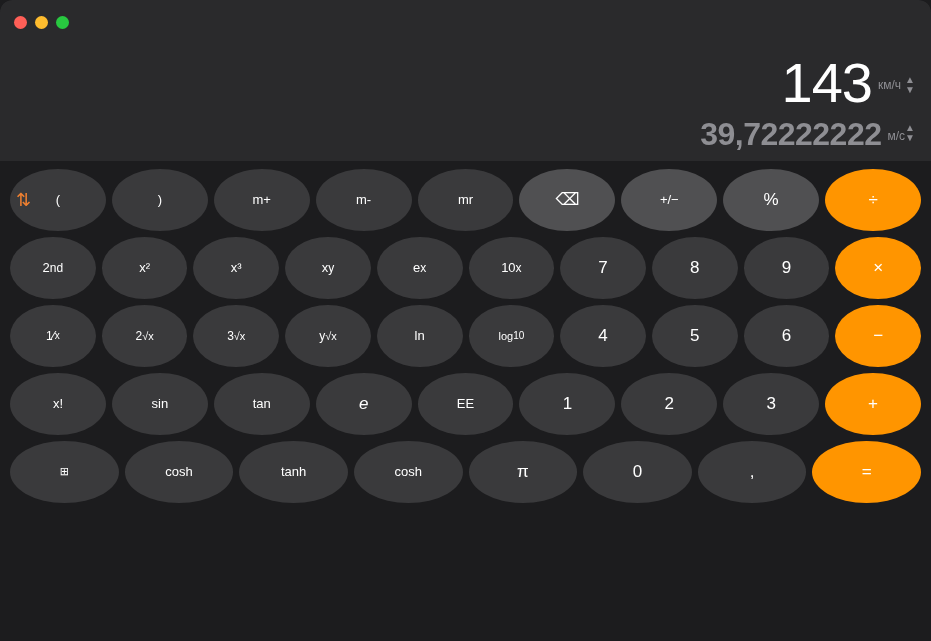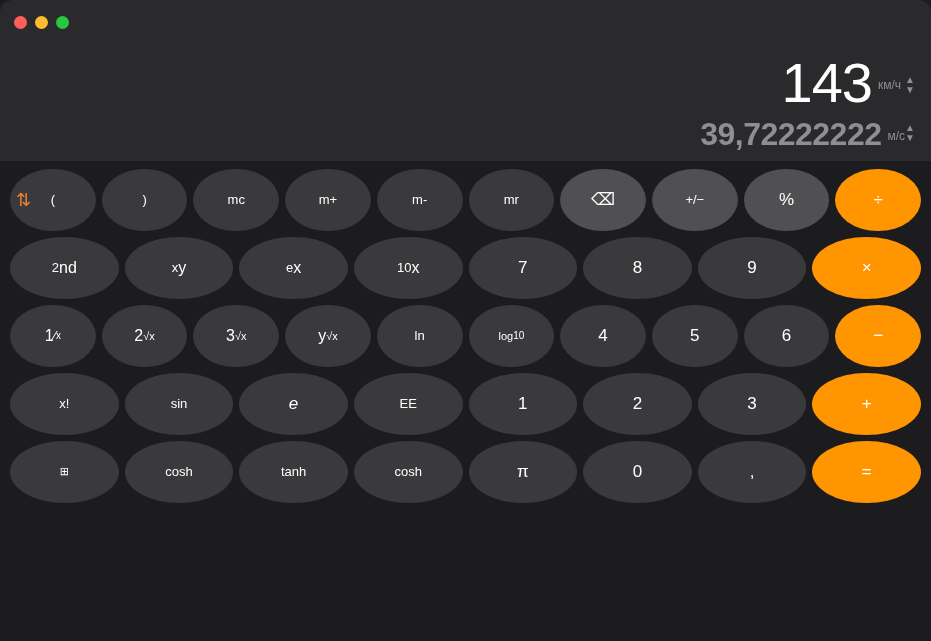--- a/index.html
+++ b/index.html
@@ -137,21 +137,21 @@
 
     .btn-small-text {
       font-size: 13px;
     }
 
     .btn-xsmall-text {
       font-size: 11px;
     }
 
     .btn sup {
-      font-size: 16px;
+      font-size: 12px;
       vertical-align: super;
     }
 
     .btn sub {
       font-size: 10px;
       vertical-align: sub;
     }
 
     .display-wrapper {
       position: relative;
@@ -191,32 +191,33 @@
     </div>
   </div>
   <div class="sort-icon">⇅</div>
 </div>
 
 <div class="buttons-area">
 
   <div class="button-row">
     <button class="btn btn-dark btn-small-text">(</button>
     <button class="btn btn-dark btn-small-text">)</button>
-    <button class="btn btn-dark btn-small-text">mc</button>
     <button class="btn btn-dark btn-small-text">m+</button>
     <button class="btn btn-dark btn-small-text">m-</button>
     <button class="btn btn-dark btn-small-text">mr</button>
     <button class="btn btn-medium">⌫</button>
     <button class="btn btn-medium btn-small-text">+/−</button>
     <button class="btn btn-medium">%</button>
     <button class="btn btn-orange">÷</button>
   </div>
 
   <div class="button-row">
     <button class="btn btn-dark btn-small-text">2<sup>nd</sup></button>
+    <button class="btn btn-dark btn-small-text">x²</button>
+    <button class="btn btn-dark btn-small-text">x³</button>
     <button class="btn btn-dark btn-small-text">x<sup>y</sup></button>
     <button class="btn btn-dark btn-small-text">e<sup>x</sup></button>
     <button class="btn btn-dark btn-small-text">10<sup>x</sup></button>
     <button class="btn btn-dark">7</button>
     <button class="btn btn-dark">8</button>
     <button class="btn btn-dark">9</button>
     <button class="btn btn-orange">×</button>
   </div>
 
   <div class="button-row">
@@ -228,20 +229,21 @@
     <button class="btn btn-dark btn-xsmall-text">log<sub>10</sub></button>
     <button class="btn btn-dark">4</button>
     <button class="btn btn-dark">5</button>
     <button class="btn btn-dark">6</button>
     <button class="btn btn-orange">−</button>
   </div>
 
   <div class="button-row">
     <button class="btn btn-dark btn-small-text">x!</button>
     <button class="btn btn-dark btn-small-text">sin</button>
+    <button class="btn btn-dark btn-small-text">tan</button>
     <button class="btn btn-dark" style="font-style:italic;">e</button>
     <button class="btn btn-dark btn-small-text">EE</button>
     <button class="btn btn-dark">1</button>
     <button class="btn btn-dark">2</button>
     <button class="btn btn-dark">3</button>
     <button class="btn btn-orange">+</button>
   </div>
 
   <div class="button-row">
     <button class="btn btn-dark btn-xsmall-text">⊞</button>

